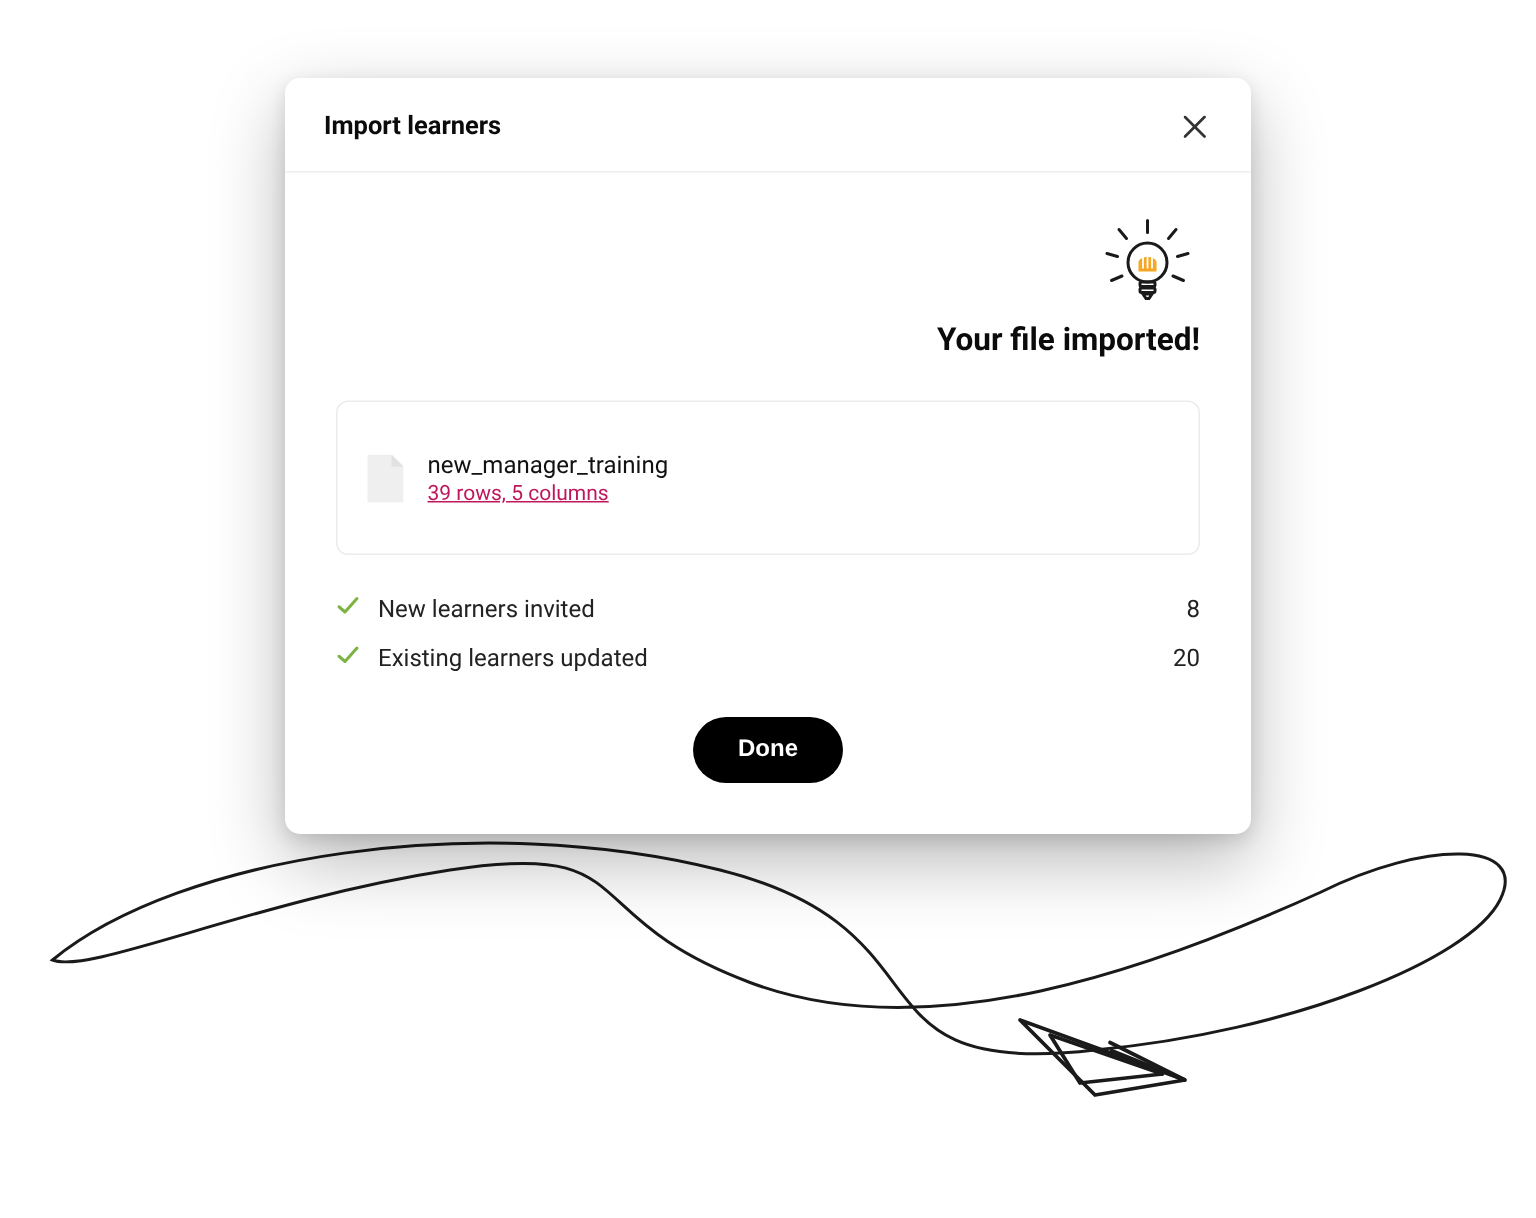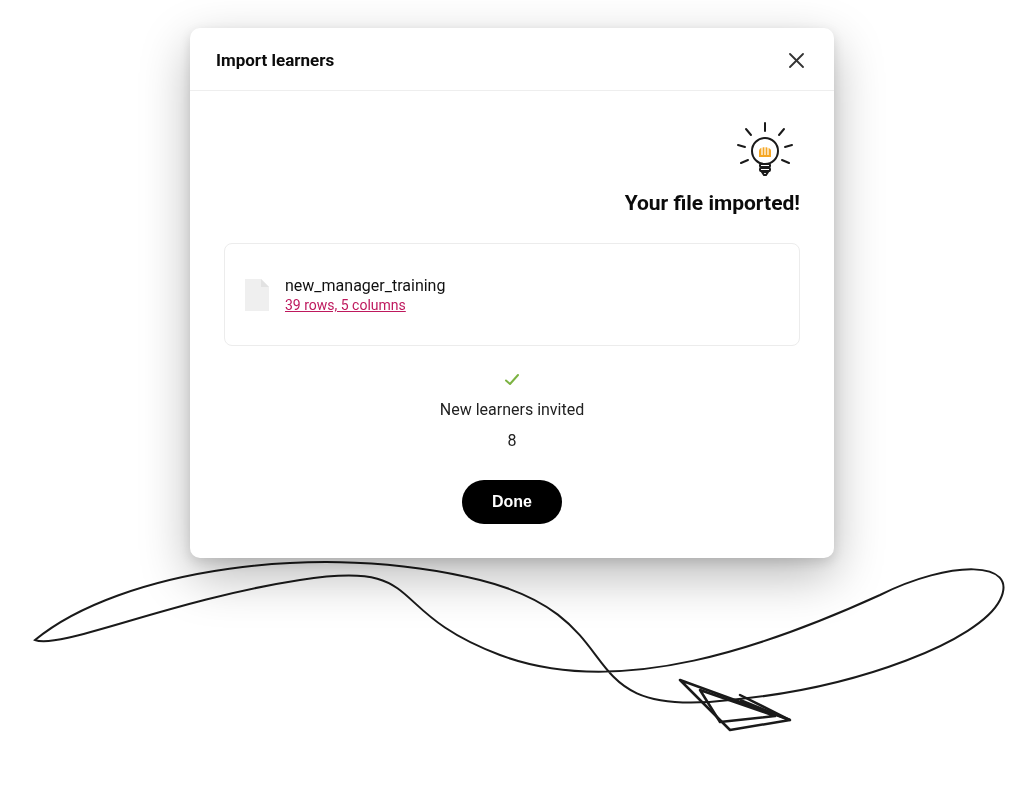--- a/index.html
+++ b/index.html
@@ -18,21 +18,21 @@
     .backdrop-art {
       position: absolute;
       top: 0;
       left: 0;
       width: 1024px;
       height: 812px;
       pointer-events: none;
     }
     .modal {
       position: absolute;
-      top: 28px;
+      top: 52px;
       left: 190px;
       width: 644px;
       background: #ffffff;
       border-radius: 10px;
       box-shadow: 0 18px 50px rgba(0,0,0,0.28), 0 4px 12px rgba(0,0,0,0.12);
     }
     .modal-header {
       display: flex;
       align-items: center;
       justify-content: space-between;
@@ -102,23 +102,22 @@
       text-decoration: underline;
     }
     .result-list {
       display: flex;
       flex-direction: column;
       gap: 14px;
       margin-bottom: 30px;
     }
     .result-row {
       display: flex;
-      align-items: center;
+      align-items: flex-start;
       gap: 12px;
-      flex-direction: column;
     }
     .check-icon {
       width: 16px;
       height: 16px;
       flex-shrink: 0;
       color: #7cb342;
     }
     .result-label {
       font-size: 16px;
       color: #222;
@@ -204,19 +203,26 @@
     </div>
 
     <div class="result-list">
       <div class="result-row">
         <svg class="check-icon" viewBox="0 0 16 16">
           <path d="M 2 8.5 L 6 12 L 14 3" fill="none" stroke="currentColor" stroke-width="2" stroke-linecap="round" stroke-linejoin="round"></path>
         </svg>
         <div class="result-label">New learners invited</div>
         <div class="result-count">8</div>
       </div>
+      <div class="result-row">
+        <svg class="check-icon" viewBox="0 0 16 16">
+          <path d="M 2 8.5 L 6 12 L 14 3" fill="none" stroke="currentColor" stroke-width="2" stroke-linecap="round" stroke-linejoin="round"></path>
+        </svg>
+        <div class="result-label">Existing learners updated</div>
+        <div class="result-count">20</div>
+      </div>
     </div>
 
     <div class="done-row">
       <button class="done-btn">Done</button>
     </div>
   </div>
 </div>
 
 </body></html>

